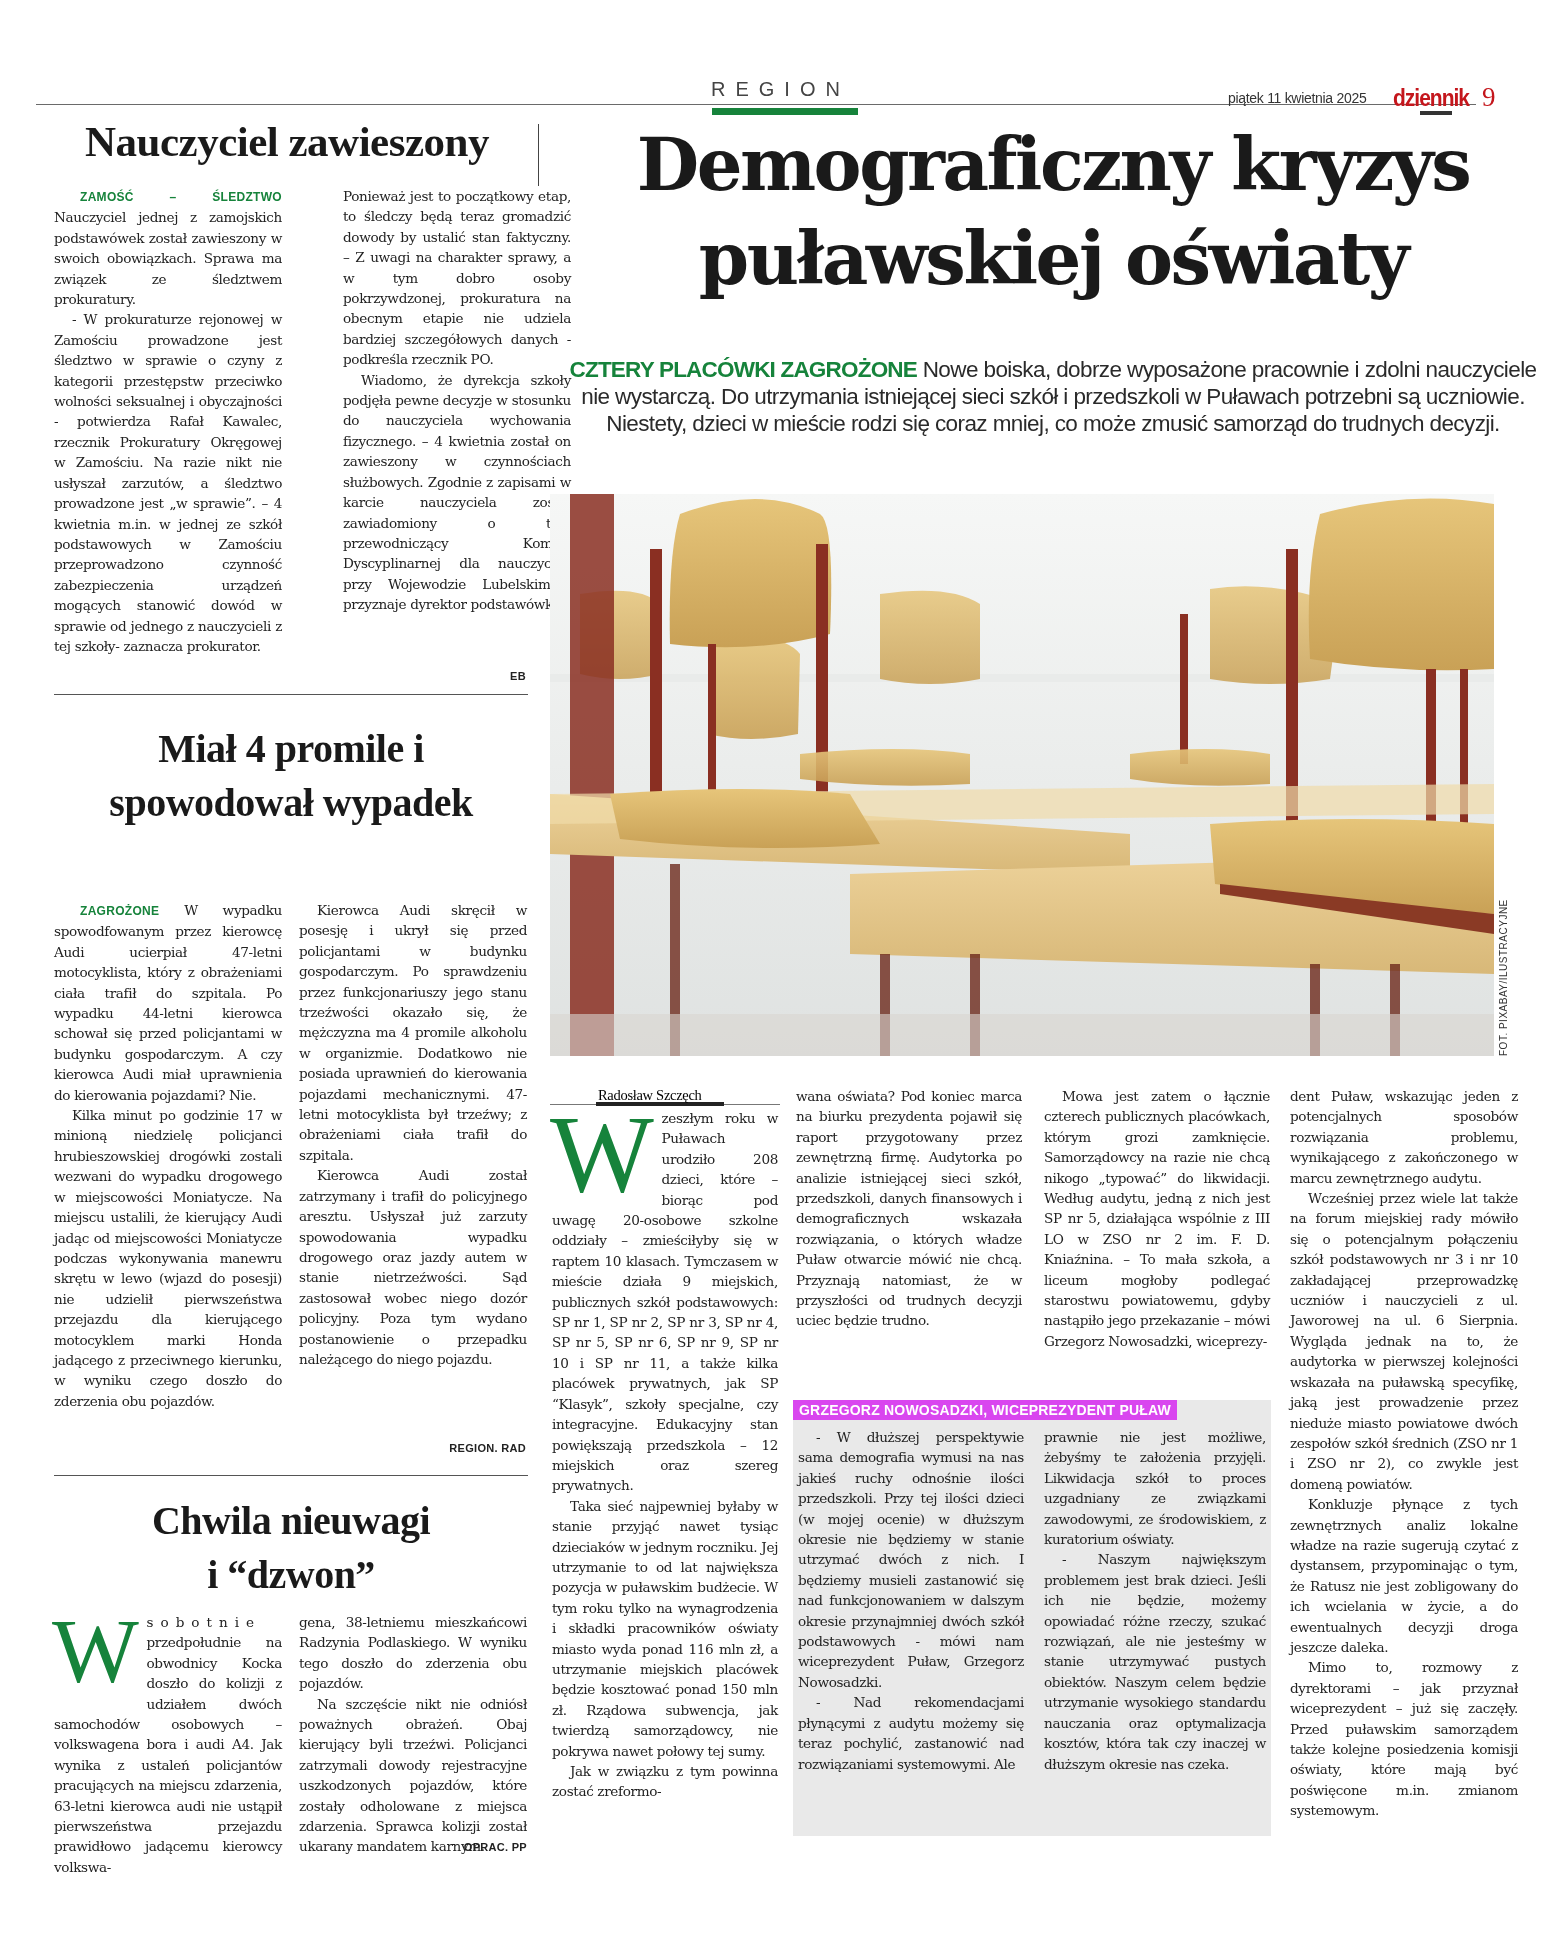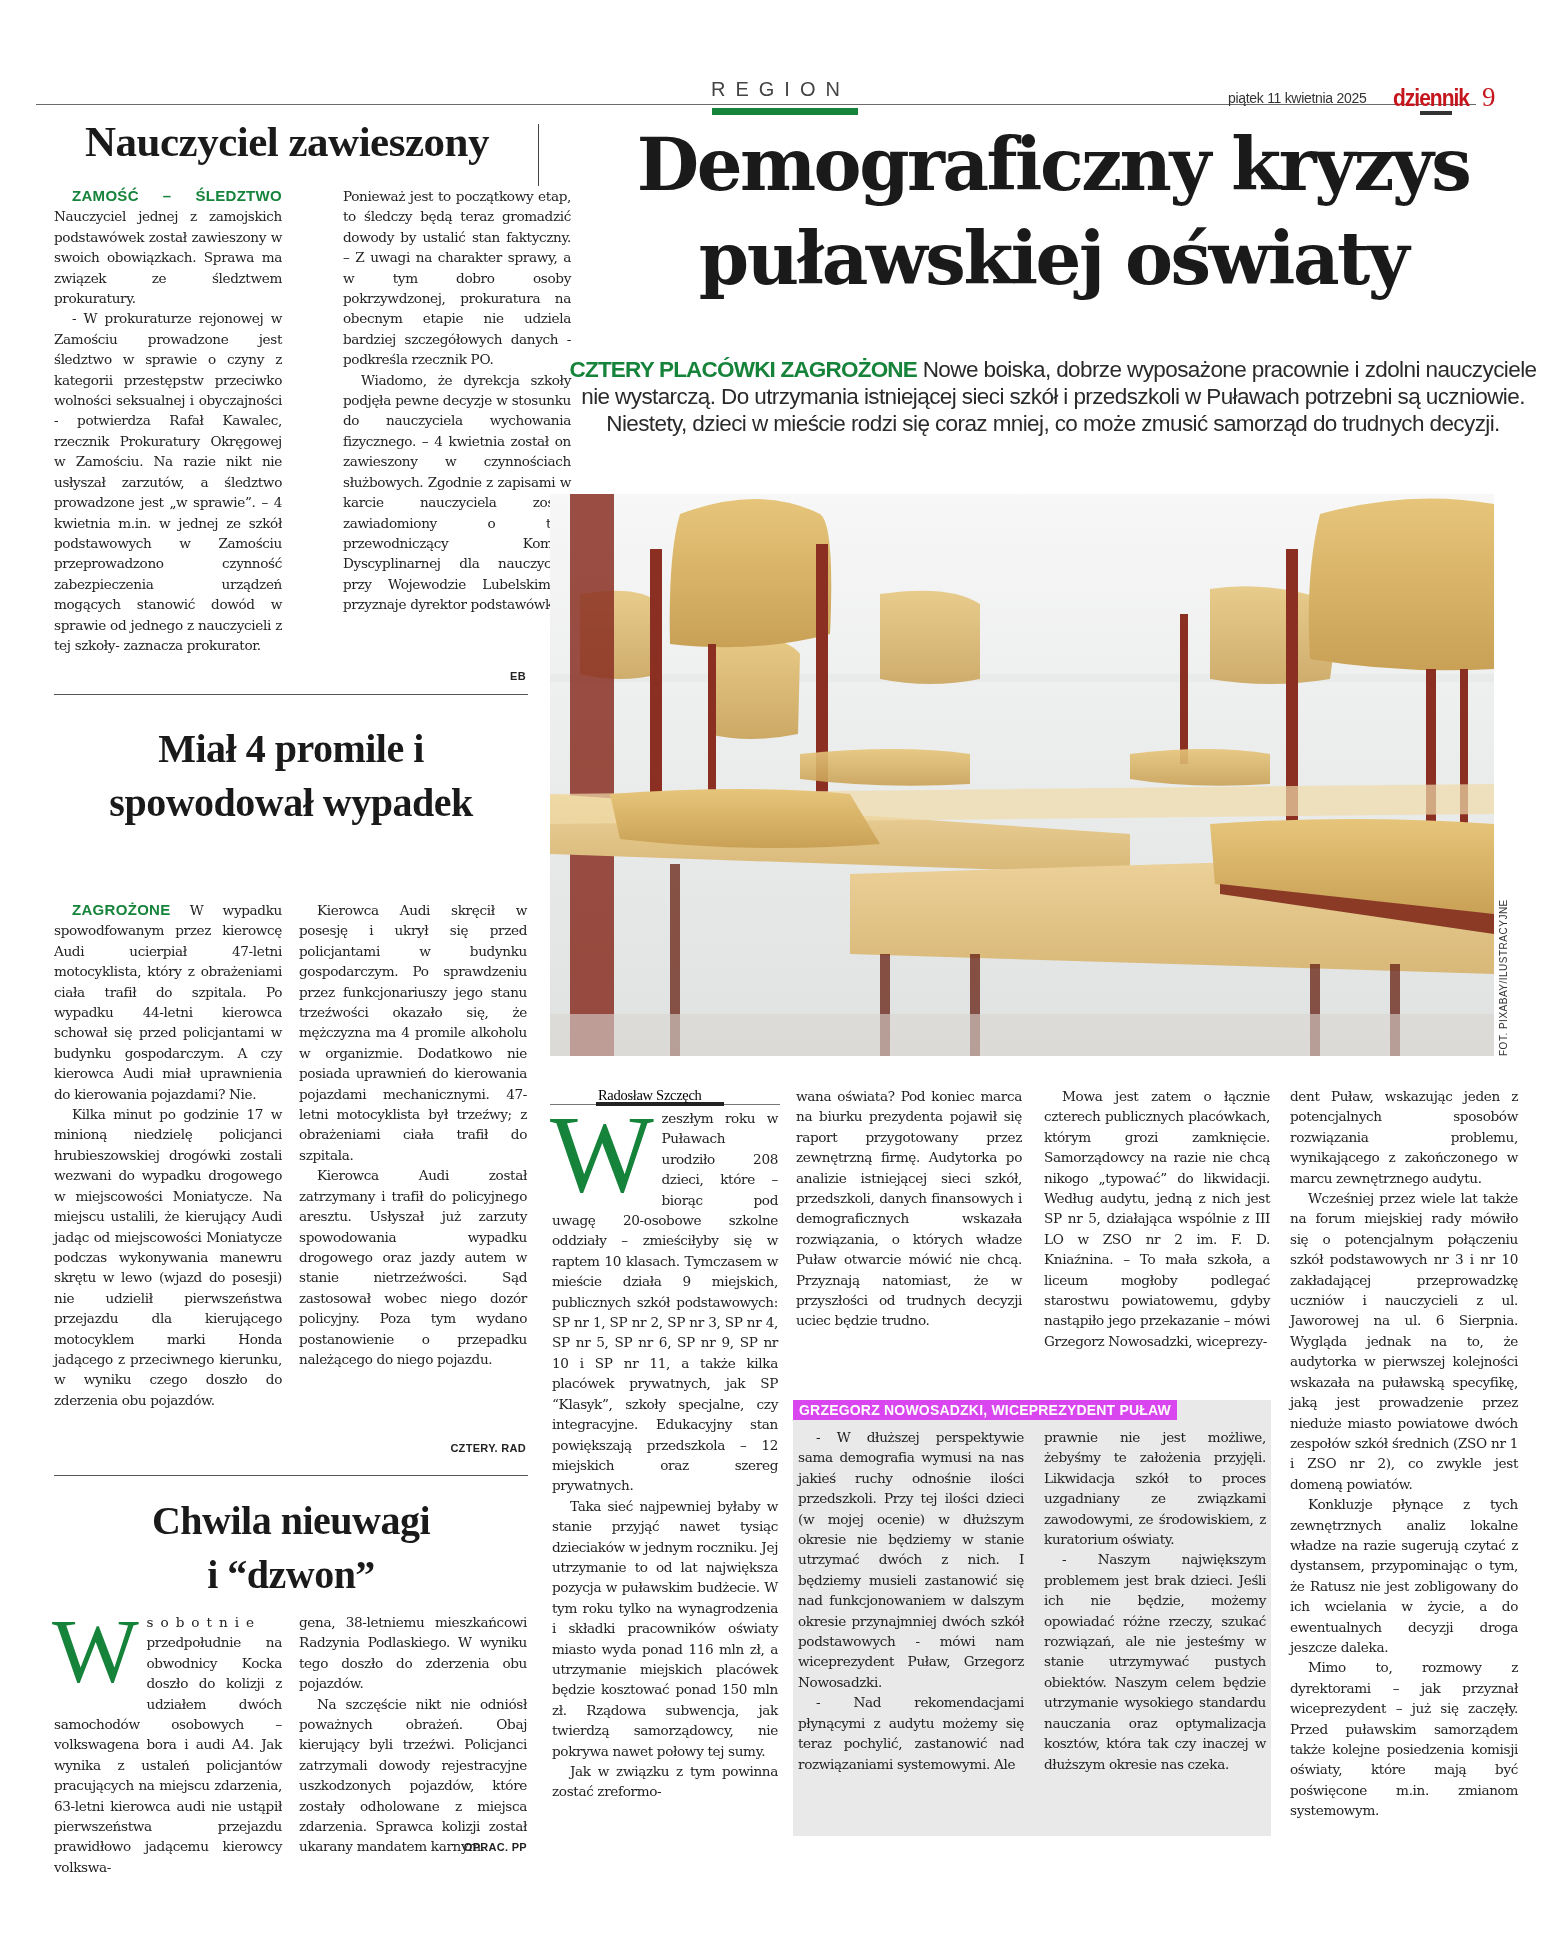--- a/index.html
+++ b/index.html
@@ -17,21 +17,21 @@
 
   
   .vdiv { position: absolute; left: 538px; top: 124px; width: 1px; height: 62px; background: #444; }
 
   
   .headline-small { font-family: "Liberation Serif", serif; font-weight: 700; color: #1a1a1a; text-align: center; letter-spacing: -0.5px; }
   .h1-left { position: absolute; left: 38px; top: 116px; width: 498px; font-size: 43px; line-height: 52px; }
   .col-text { position: absolute; font-family: "DejaVu Serif", serif; font-size: 13.6px; line-height: 20.4px; text-align: justify; color: #222; letter-spacing: -0.35px; }
   .col-text p { text-indent: 18px; }
   .col-text p.noind { text-indent: 0; }
-  .tag { font-family: "Liberation Sans", sans-serif; font-weight: 700; color: #16833b; letter-spacing: 0.3px; font-size: 15px; margin-left: 18px; }
+  .tag { font-family: "Liberation Sans", sans-serif; font-weight: 700; color: #16833b; letter-spacing: 0.3px; font-size: 12px; margin-left: 26px; }
   .byline-sig { font-family: "Liberation Sans", sans-serif; font-weight: 700; font-size: 11px; text-align: right; color: #222; letter-spacing: 0.3px; }
   .hrule { position: absolute; height: 1px; background: #555; }
 
   .a1-c1 { left: 54px; top: 186px; width: 228px; }
   .a1-c2 { left: 299px; top: 186px; width: 228px; margin-left: 44px; }
   .a1-sig { position: absolute; left: 420px; top: 670px; width: 106px; }
 
   .h2-left { position: absolute; left: 54px; top: 722px; width: 474px; font-size: 40px; line-height: 54px; }
   .a2-c1 { left: 54px; top: 900px; width: 228px; }
   .a2-c2 { left: 299px; top: 900px; width: 228px; }
@@ -93,21 +93,21 @@
 
 <h2 class="headline-small h2-left">Miał 4 promile i spowodował wypadek</h2>
 <div class="col-text a2-c1">
   <p class="noind"><span class="tag">ZAGROŻONE</span> <span>W wypadku spowodfowanym przez kierowcę Audi ucierpiał 47-letni motocyklista, który z obrażeniami ciała trafił do szpitala. Po wypadku 44-letni kierowca schował się przed policjantami w budynku gospodarczym. A czy kierowca Audi miał uprawnienia do kierowania pojazdami? Nie.</span></p>
   <p>Kilka minut po godzinie 17 w minioną niedzielę policjanci hrubieszowskiej drogówki zostali wezwani do wypadku drogowego w miejscowości Moniatycze. Na miejscu ustalili, że kierujący Audi jadąc od miejscowości Moniatycze podczas wykonywania manewru skrętu w lewo (wjazd do posesji) nie udzielił pierwszeństwa przejazdu dla kierującego motocyklem marki Honda jadącego z przeciwnego kierunku, w wyniku czego doszło do zderzenia obu pojazdów.</p>
 </div>
 <div class="col-text a2-c2">
   <p>Kierowca Audi skręcił w posesję i ukrył się przed policjantami w budynku gospodarczym. Po sprawdzeniu przez funkcjonariuszy jego stanu trzeźwości okazało się, że mężczyzna ma 4 promile alkoholu w organizmie. Dodatkowo nie posiada uprawnień do kierowania pojazdami mechanicznymi. 47-letni motocyklista był trzeźwy; z obrażeniami ciała trafił do szpitala.</p>
   <p>Kierowca Audi został zatrzymany i trafił do policyjnego aresztu. Usłyszał już zarzuty spowodowania wypadku drogowego oraz jazdy autem w stanie nietrzeźwości. Sąd zastosował wobec niego dozór policyjny. Poza tym wydano postanowienie o przepadku należącego do niego pojazdu.</p>
 </div>
-<div class="byline-sig a2-sig">CZTERY. RAD</div>
+<div class="byline-sig a2-sig">REGION. RAD</div>
 <div class="hrule" style="left:54px; top:1475px; width:474px;"></div>
 
 <h2 class="headline-small h3-left">
   <span>Chwila nieuwagi</span><br>
   <span>i “dzwon”</span>
 </h2>
 <div class="col-text a3-c1">
   <span class="dropcap">W</span>
   <p class="noind"><span class="spaced">sobotnie</span> <span>przedpołudnie na obwodnicy Kocka doszło do kolizji z udziałem dwóch samochodów osobowych – volkswagena bora i audi A4. Jak wynika z ustaleń policjantów pracujących na miejscu zdarzenia, 63-letni kierowca audi nie ustąpił pierwszeństwa przejazdu prawidłowo jadącemu kierowcy volkswa-</span></p>
 </div>

